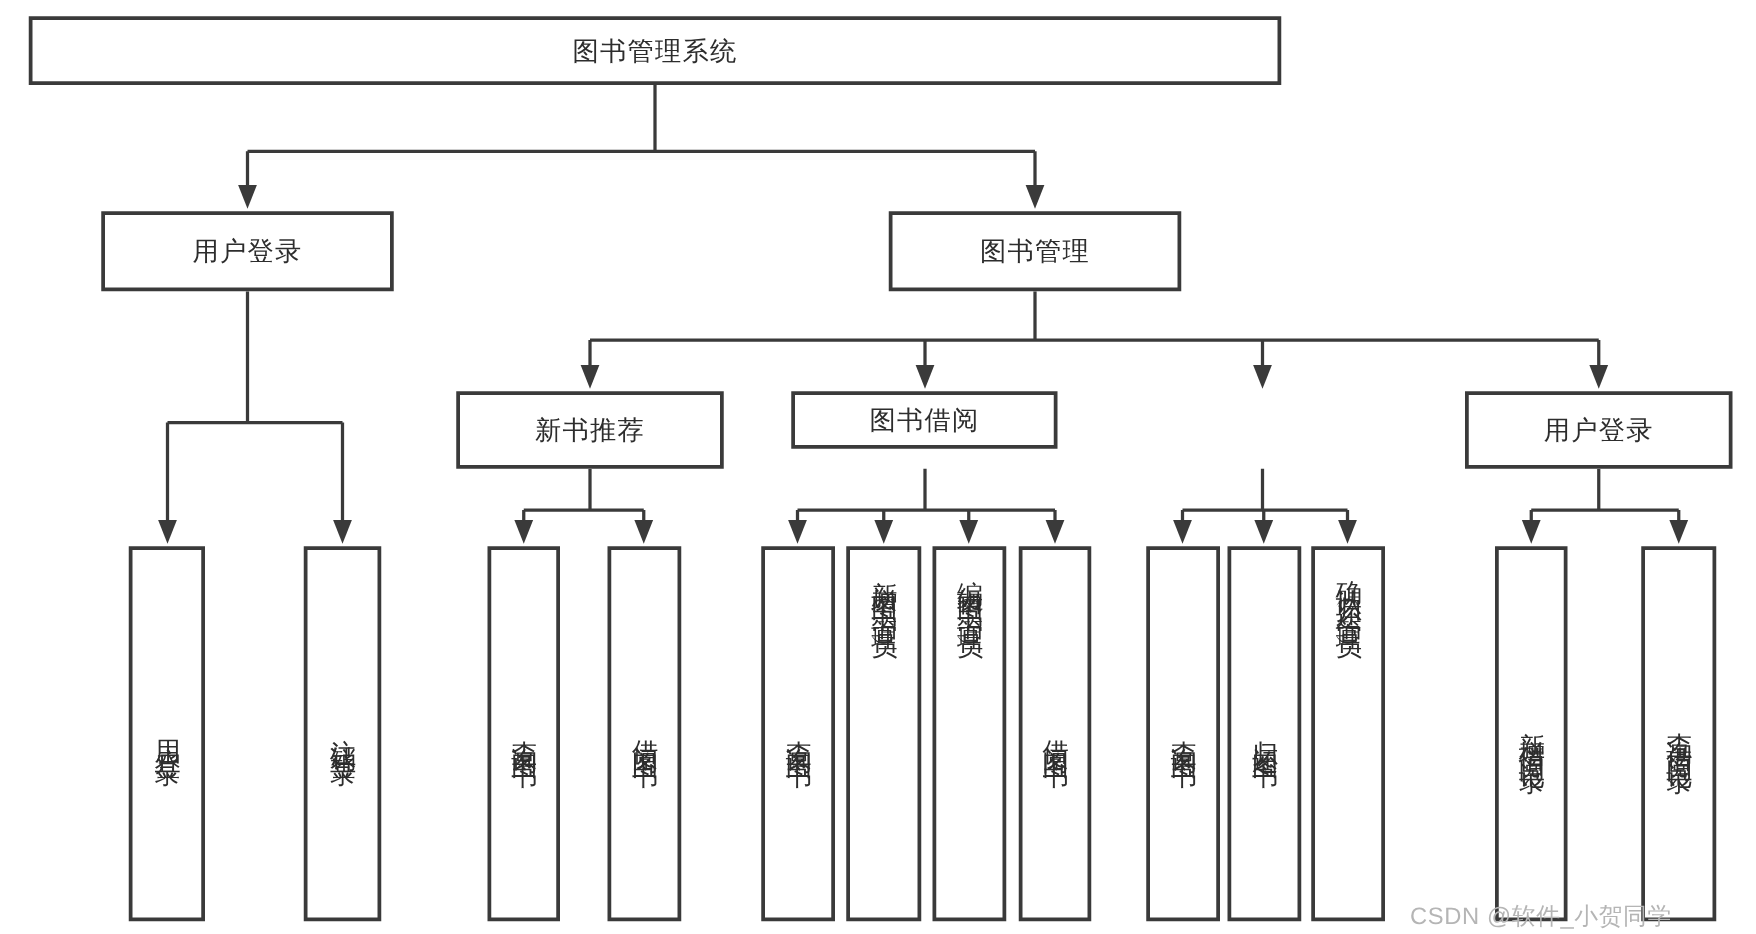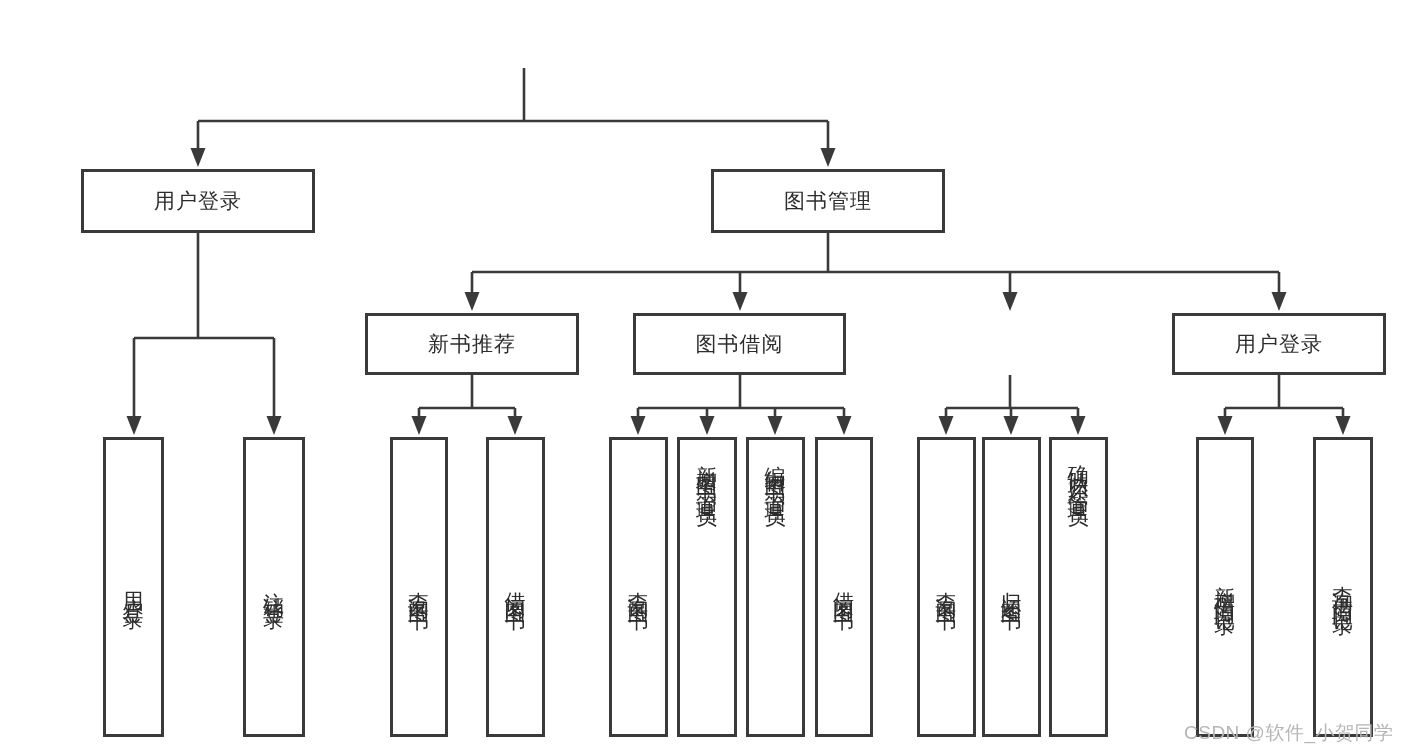--- a/index.html
+++ b/index.html
@@ -55,41 +55,42 @@
         <polygon points="775,435 767.5,416 782.5,416"></polygon>
         <polygon points="844,435 836.5,416 851.5,416"></polygon>
         <polygon points="946,435 938.5,416 953.5,416"></polygon>
         <polygon points="1011,435 1003.5,416 1018.5,416"></polygon>
         <polygon points="1078,435 1070.5,416 1085.5,416"></polygon>
         <polygon points="1225,435 1217.5,416 1232.5,416"></polygon>
         <polygon points="1343,435 1335.5,416 1350.5,416"></polygon>
       </g>
   </svg>
 
+  <div class="box h-box" style="left:23px;top:13px;width:1002px;height:55px">图书管理系统</div>
 
   <div class="box h-box" style="left:81px;top:169px;width:234px;height:64px">用户登录</div>
   <div class="box h-box" style="left:365px;top:313px;width:214px;height:62px">新书推荐</div>
 
   <div class="box h-box" style="left:711px;top:169px;width:234px;height:64px">图书管理</div>
-  <div class="box h-box" style="left:633px;top:313px;width:213px;height:62px">图书借阅</div>
+  <div class="box h-box" style="left:633px;top:313px;width:213px;height:46px">图书借阅</div>
   <div class="box h-box" style="left:1172px;top:313px;width:214px;height:62px">用户登录</div>
 
   <div class="box v-box" style="left:103px;top:437px;width:61px;height:300px">用户登录</div>
   <div class="box v-box" style="left:243px;top:437px;width:62px;height:300px">注销登录</div>
 
   <div class="box v-box" style="left:390px;top:437px;width:58px;height:300px">查询图书</div>
   <div class="box v-box" style="left:486px;top:437px;width:59px;height:300px">借阅图书</div>
 
   <div class="box v-box" style="left:609px;top:437px;width:59px;height:300px">查询图书</div>
   <div class="box v-box v-top" style="left:677px;top:437px;width:60px;height:300px">新增图书（管理员）</div>
   <div class="box v-box v-top" style="left:746px;top:437px;width:59px;height:300px">编辑图书（管理员）</div>
   <div class="box v-box" style="left:815px;top:437px;width:58px;height:300px">借阅图书</div>
 
   <div class="box v-box" style="left:917px;top:437px;width:59px;height:300px">查询图书</div>
   <div class="box v-box" style="left:982px;top:437px;width:59px;height:300px">归还图书</div>
   <div class="box v-box v-top" style="left:1049px;top:437px;width:59px;height:300px">确认归还（管理员）</div>
 
   <div class="box v-box" style="left:1196px;top:437px;width:58px;height:300px">新增借阅记录</div>
   <div class="box v-box" style="left:1313px;top:437px;width:60px;height:300px">查询借阅记录</div>
 
-  <div class="watermark" style="left:1184px;top:720px">CSDN @软件_小贺同学</div>
+  <div class="watermark" style="left:1128px;top:720px">CSDN @软件_小贺同学</div>
 
 </div>
 
 </body></html>

